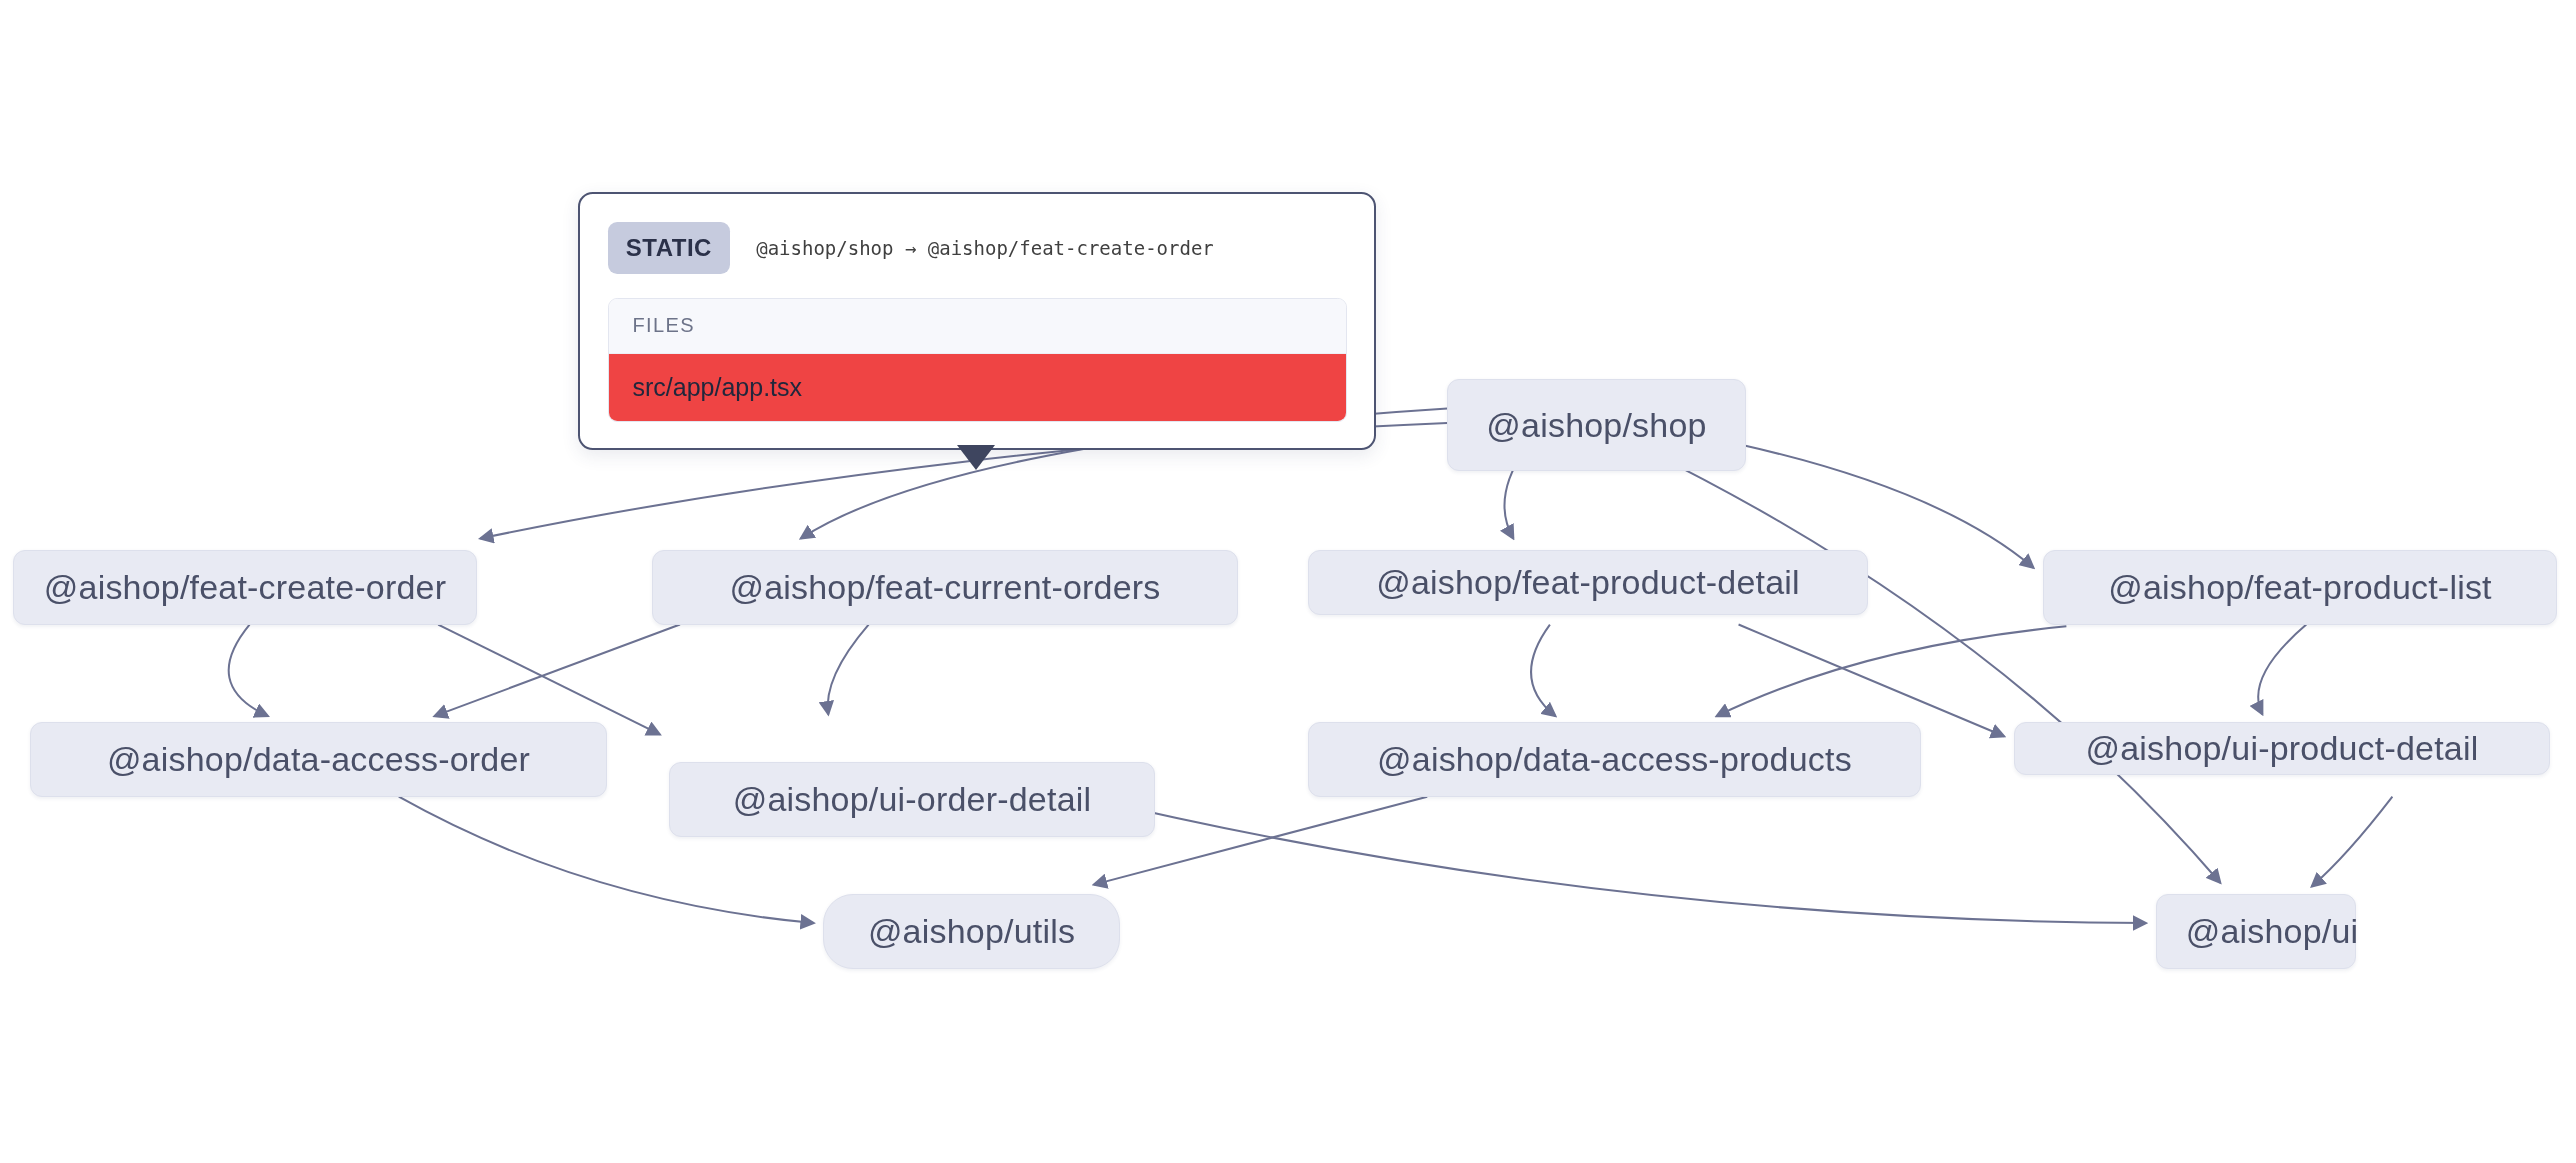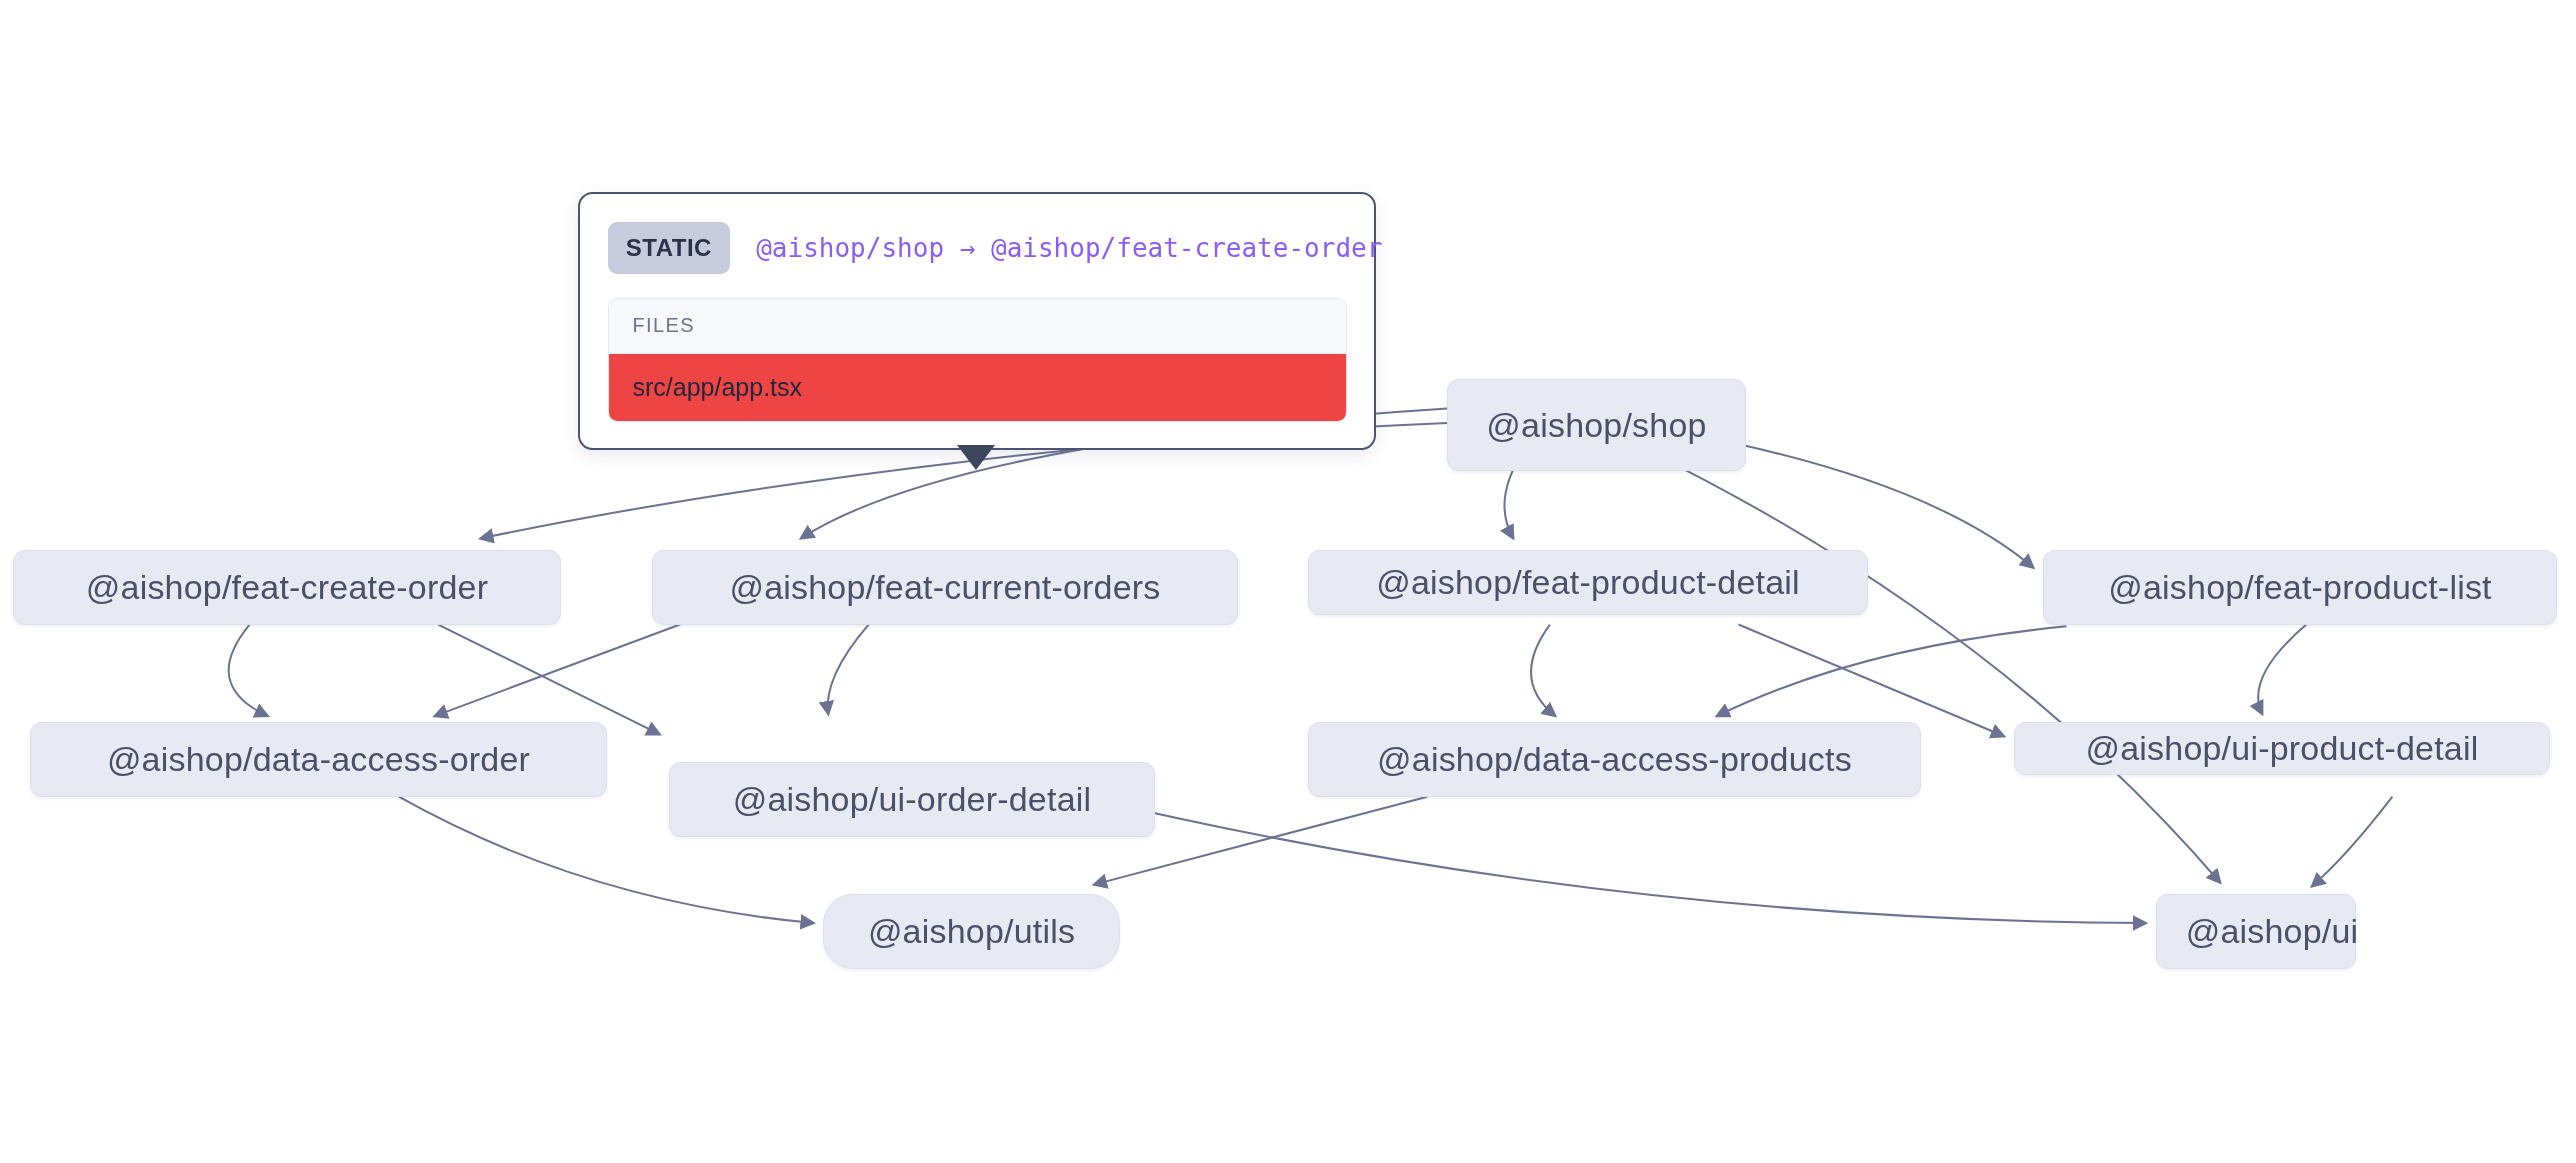--- a/index.html
+++ b/index.html
@@ -59,22 +59,22 @@
     font-weight:bold;
     font-size:24px;
     letter-spacing:0.5px;
     padding:12px 18.3px;
     border-radius:9.2px;
     flex:0 0 auto;
     text-align:center;
   }
   .tt-edge{
     font-family:"DejaVu Sans Mono",monospace;
-    font-size:26px;
-    color:#8b5cf6;
+    font-size:19px;
+    color:#404040;
     white-space:nowrap;
   }
   .files{
     margin:24px 27.5px 26px 27.5px;
     border:1.8px solid var(--panel-border);
     border-radius:9.2px;
     overflow:hidden;
   }
   .files-h{
     padding:15.6px 24px;
@@ -127,21 +127,21 @@
         <path d="M1558,870 L1194,966" class="edge" marker-end="url(#arrowhead)"></path>
         <path d="M1182,870 Q1750,1005 2343,1008" class="edge" marker-end="url(#arrowhead)"></path>
         <path d="M2612,870 Q2562,935 2524,968" class="edge" marker-end="url(#arrowhead)"></path>
       </g>
   </svg>
 
   <div id="nodes-layer">
       <div class="node" style="left: 1447px; top: 379px; width: 299px; height: 92px;">
         <span class="label">@aishop/shop</span>
       </div>
-      <div class="node" style="left: 13px; top: 550px; width: 548px; height: 75px;">
+      <div class="node" style="left: 13px; top: 550px; width: 464px; height: 75px;">
         <span class="label">@aishop/feat-create-order</span>
       </div>
       <div class="node" style="left: 652px; top: 550px; width: 586px; height: 75px;">
         <span class="label">@aishop/feat-current-orders</span>
       </div>
       <div class="node" style="left: 1308px; top: 550px; width: 560px; height: 65px;">
         <span class="label">@aishop/feat-product-detail</span>
       </div>
       <div class="node" style="left: 2043px; top: 550px; width: 514px; height: 75px;">
         <span class="label">@aishop/feat-product-list</span>

